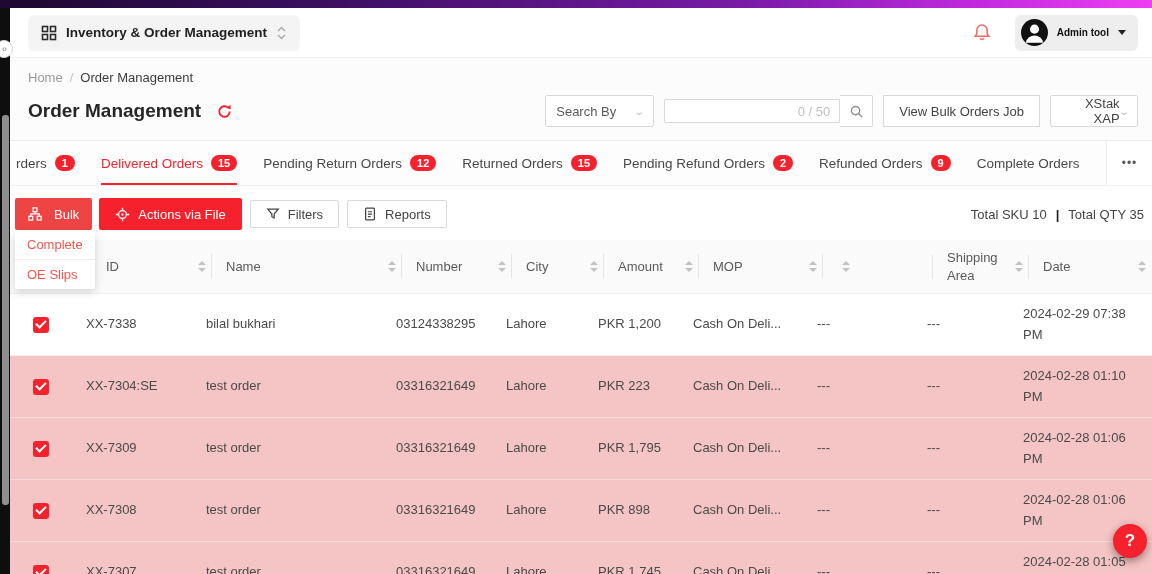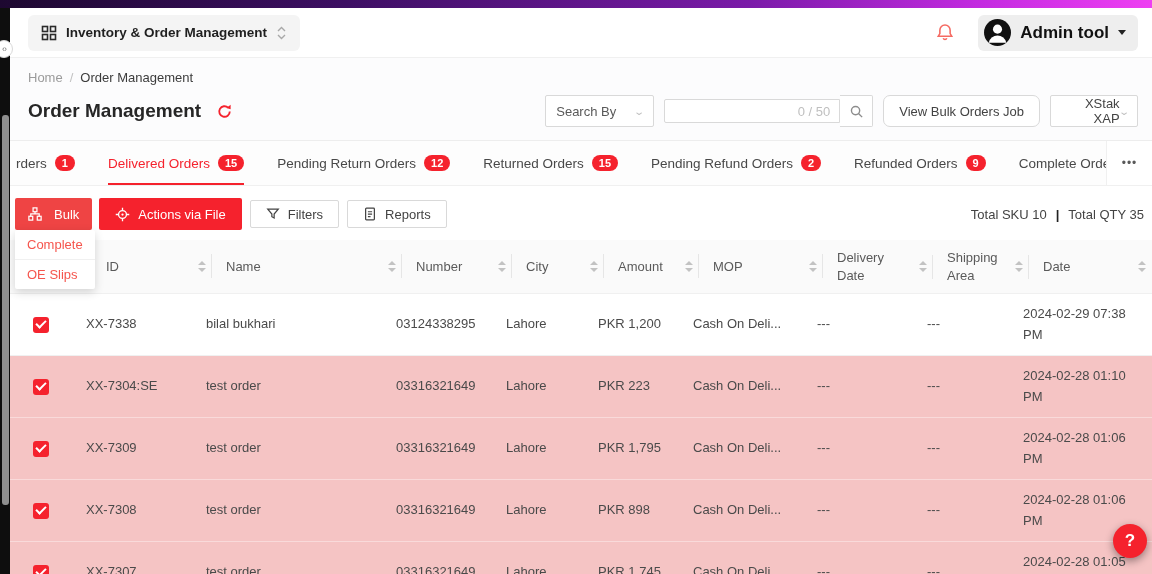--- a/index.html
+++ b/index.html
@@ -24,21 +24,21 @@
     align-items:center; justify-content:space-between; padding:0 14px 0 18px; }
   .app-switcher { display:flex; align-items:center; gap:9px; background:#f4f4f4; border-radius:6px;
     height:36px; padding:0 13px; cursor:pointer; }
   .app-switcher-label { font-size:13.5px; font-weight:700; color:#1f1f1f; }
   .header-right { display:flex; align-items:center; gap:24px; }
   .bell-btn { cursor:pointer; display:flex; }
   .user-pill { display:flex; align-items:center; gap:9px; background:#eeeeee; border-radius:6px;
     height:36px; padding:0 12px 0 6px; cursor:pointer; }
   .avatar { width:27px; height:27px; border-radius:50%; background:#111; display:flex;
     align-items:center; justify-content:center; overflow:hidden; }
-  .user-label { font-size:17px; font-weight:700; color:#111; }
+  .user-label { font-size:10px; font-weight:700; color:#111; }
   .caret-down { width:0; height:0; border-left:4.5px solid transparent; border-right:4.5px solid transparent;
     border-top:5.5px solid #222; }
 
   
   .page-head { background:#fcfcfd; padding:12px 14px 12px 18px; }
   .breadcrumb { font-size:13px; display:flex; gap:7px; }
   .bc-home { color:#9b9b9b; cursor:pointer; }
   .bc-sep { color:#c2c2c2; }
   .bc-current { color:#3c3c3c; }
   .title-row { display:flex; align-items:center; margin-top:9px; height:34px; }
@@ -50,28 +50,28 @@
     padding:0 10px; cursor:pointer; }
   .search-by { width:109px; }
   .chev { font-size:10px; color:#c0c0c0; transform:scaleX(1.4); }
   .search-wrap { display:flex; align-items:center; }
   .search-input-box { width:176px; height:24px; border:1px solid #d9d9d9; border-radius:2px 0 0 2px;
     display:flex; align-items:center; padding:0 9px; background:#fff; }
   .search-input { border:none; outline:none; flex:1; min-width:10px; font-size:13px; font-family:inherit; }
   .search-counter { font-size:13px; color:#bfbfbf; white-space:nowrap; }
   .search-btn { width:33px; height:32px; border:1px solid #d9d9d9; border-left:none; border-radius:0 2px 2px 0;
     background:#fff; display:flex; align-items:center; justify-content:center; cursor:pointer; }
-  .btn-plain { height:32px; border:1px solid #d9d9d9; border-radius:7px; background:#fff;
+  .btn-plain { height:32px; border:1px solid #d9d9d9; border-radius:0; background:#fff;
     font-size:13px; color:#434343; padding:0 15px; display:flex; align-items:center; cursor:pointer; }
   .workspace-select { width:88px; padding:0 9px; color:#434343;text-align:right; }
 
   
   .tabs-bar { height:46px; background:#fdfdfd; border-top:1px solid #ededed; border-bottom:1px solid #f0f0f0;
     display:flex; align-items:stretch; padding-left:6px; }
-  .tabs-strip { display:flex; gap:33px; overflow:hidden; flex:1; }
+  .tabs-strip { display:flex; gap:26px; overflow:hidden; flex:1; }
   .tab { display:flex; align-items:center; gap:8px; font-size:13.5px; color:#484848; cursor:pointer;
     position:relative; white-space:nowrap; }
   .tab.active { color:#f5222d; }
   .tab.active::after { content:''; position:absolute; bottom:0; left:0; right:0; height:2px; background:#f5222d; }
   .tab-badge { background:#f5222d; color:#fff; font-size:11px; font-weight:700; border-radius:10px;
     padding:2px 7px; line-height:1.1; }
   .tabs-more { border-left:1px solid #f0f0f0; width:46px; display:flex; align-items:center;
     justify-content:center; color:#595959; font-size:12px; letter-spacing:1px; cursor:pointer; background:#fff; }
 
   
@@ -326,21 +326,20 @@
             </span>
           </div>
           <div class="th">
             <span class="th-label">MOP</span>
             <span class="sorter">
               <i class="s-up"></i>
               <i class="s-dn"></i>
             </span>
           </div>
           <div class="th">
-            <span class="th-label">Delivery Date</span>
             <span class="sorter">
               <i class="s-up"></i>
               <i class="s-dn"></i>
             </span>
           </div>
           <div class="th">
             <span class="th-label">Shipping Area</span>
             <span class="sorter">
               <i class="s-up"></i>
               <i class="s-dn"></i>

